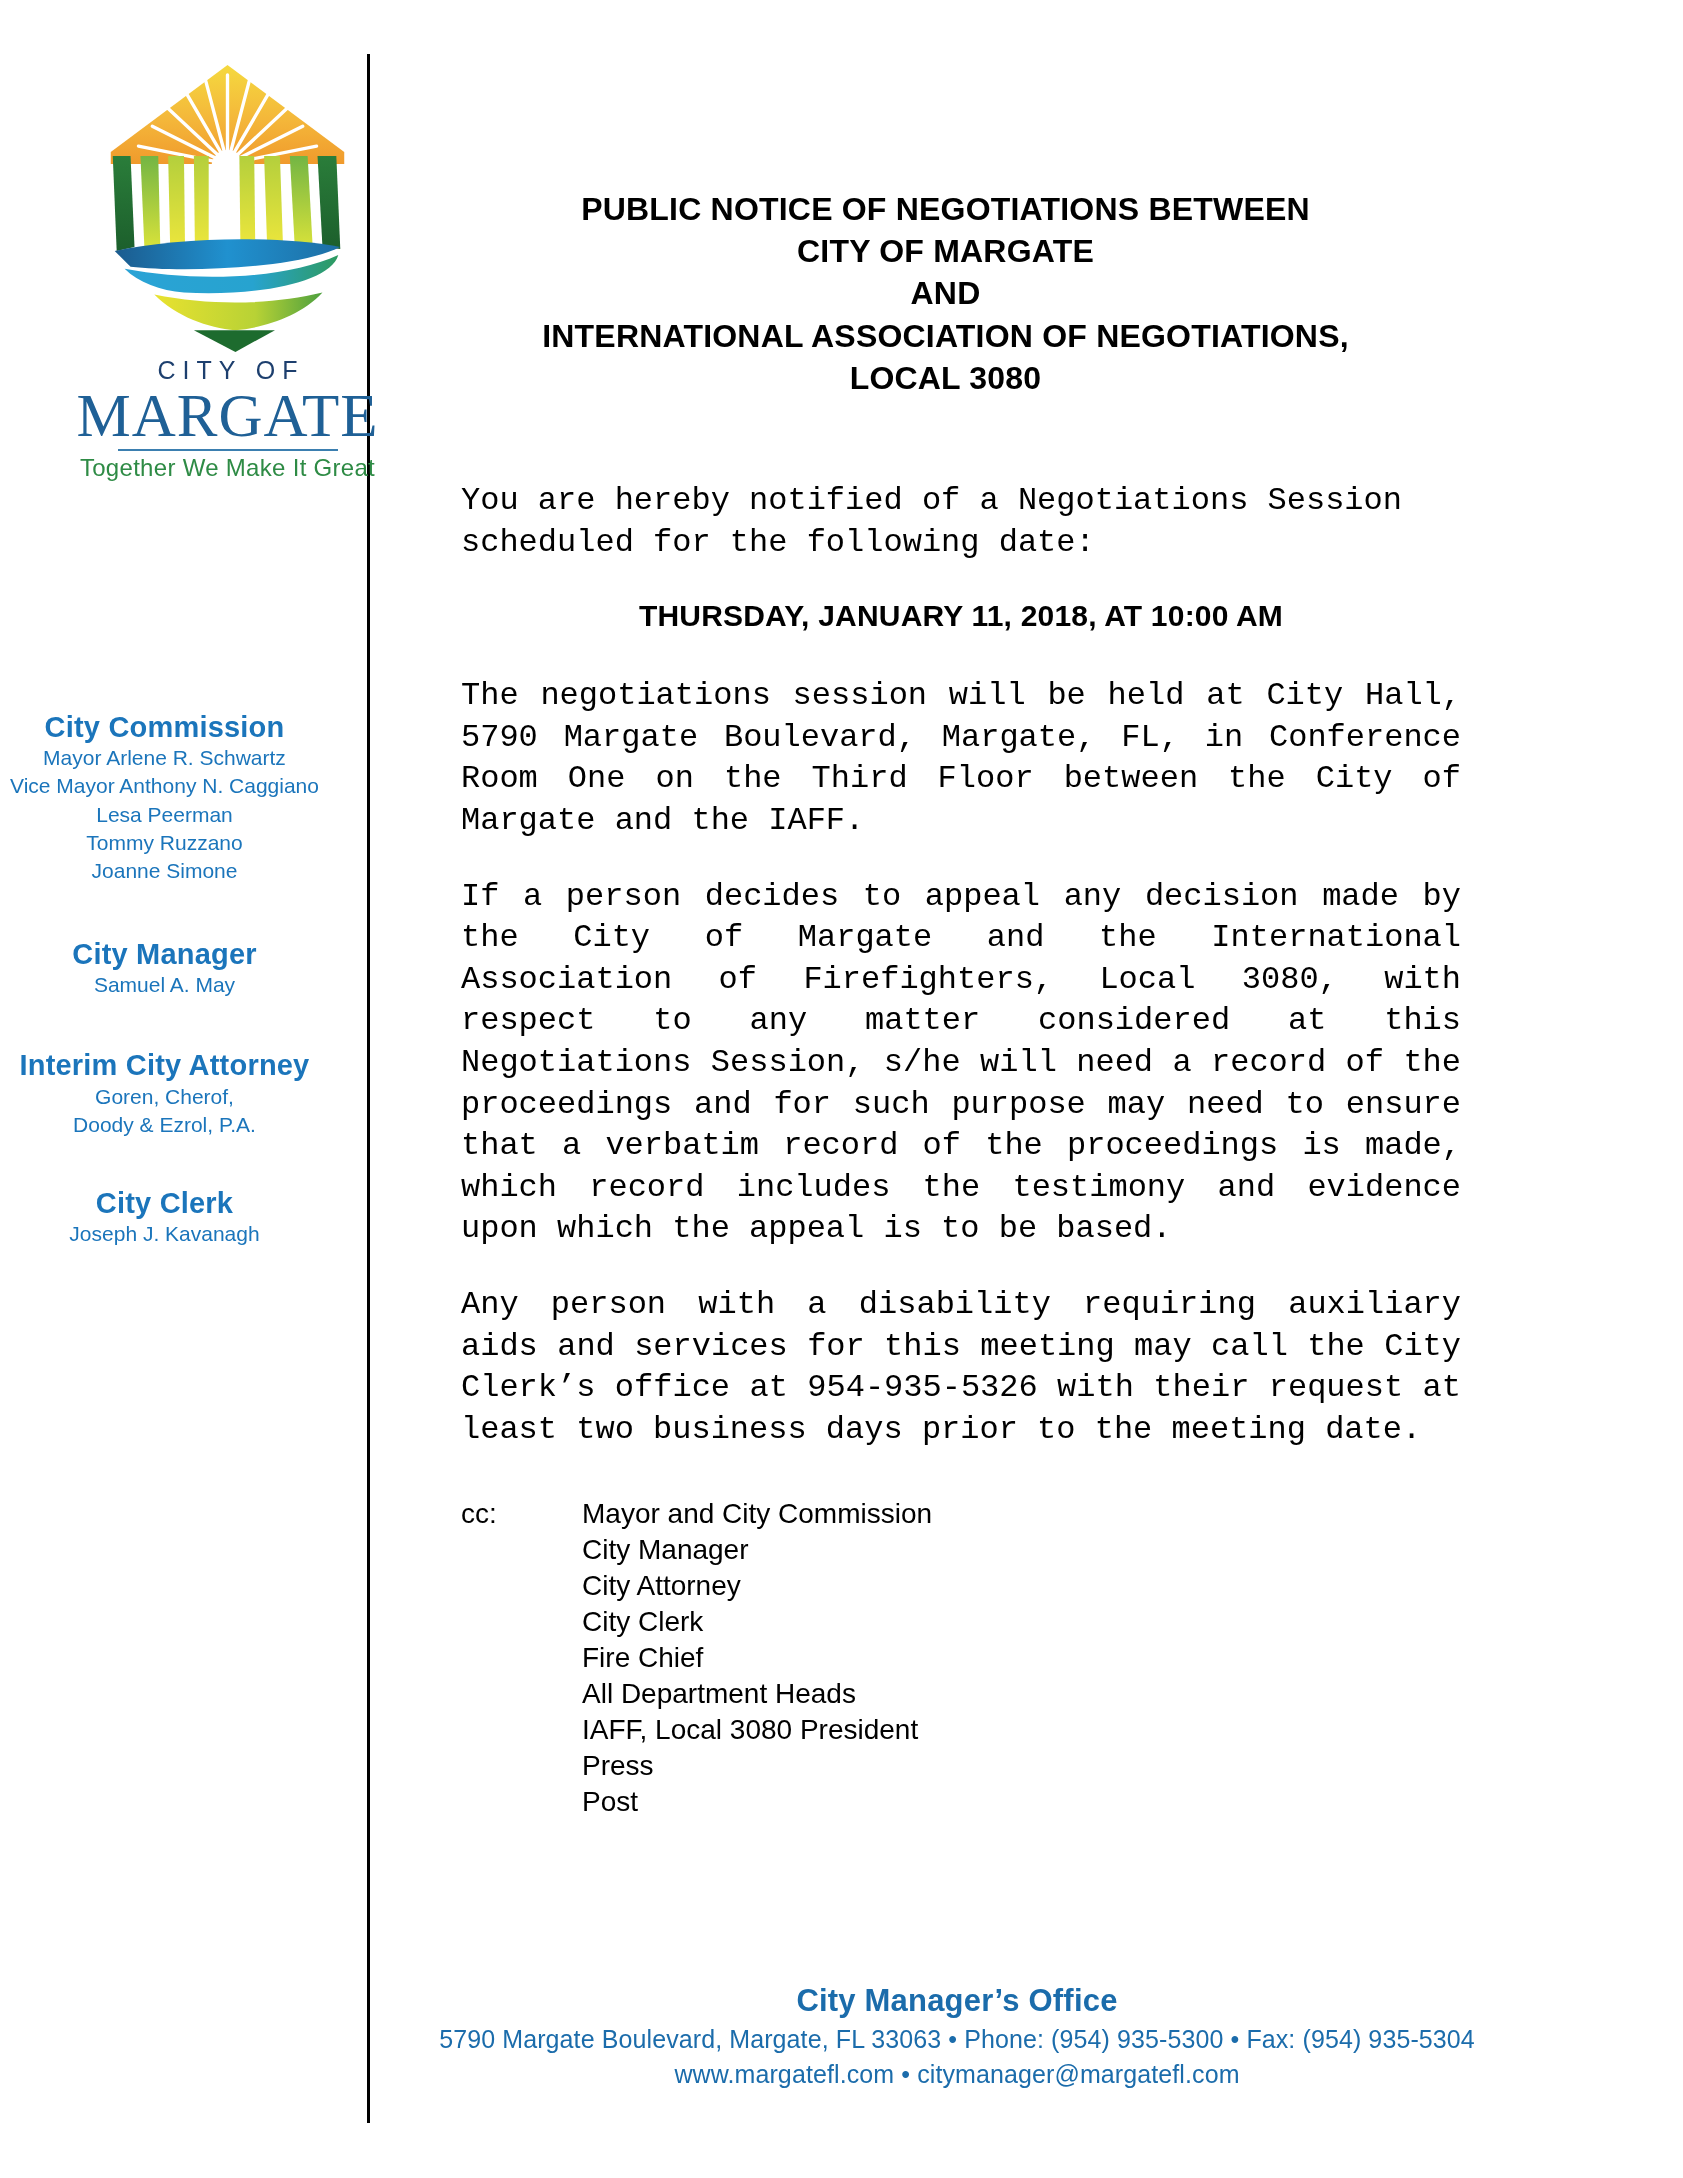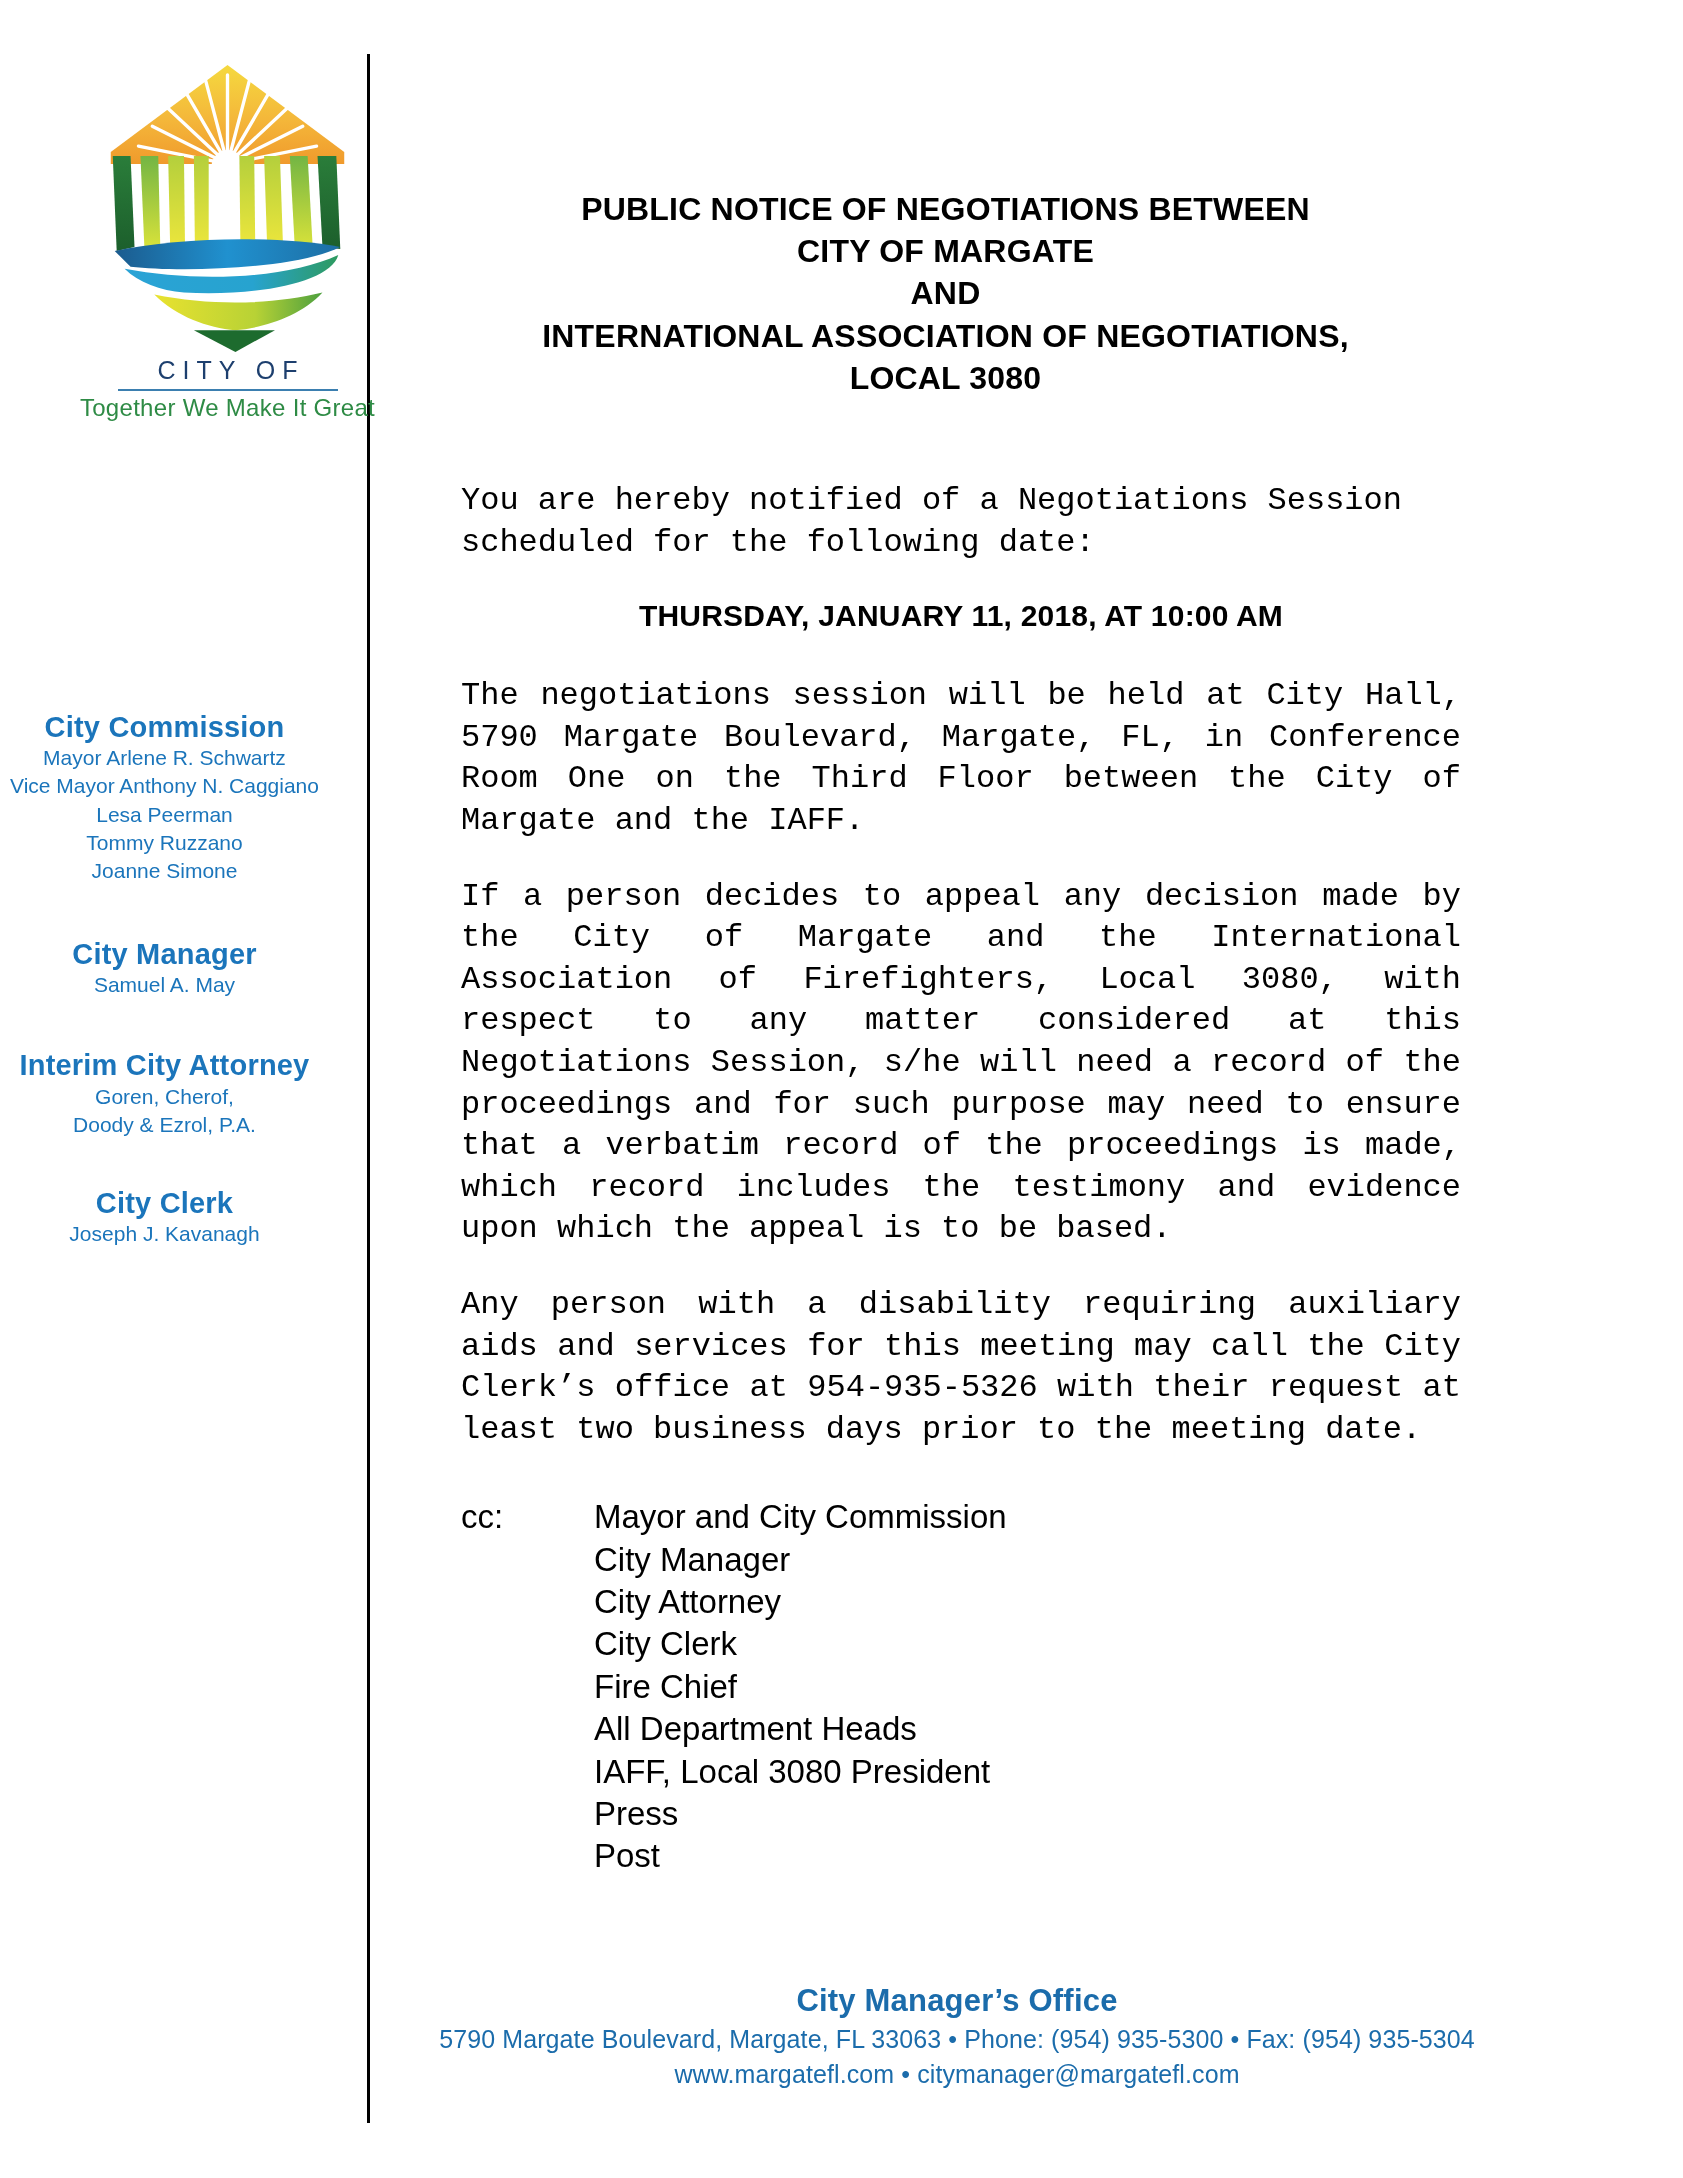--- a/index.html
+++ b/index.html
@@ -162,24 +162,23 @@
     text-align: center;
     letter-spacing: 0.2px;
     color: #000000;
   }
 
   
   .cc-block {
     margin-top: 46px;
     display: flex;
     font-family: "Liberation Sans", sans-serif;
-    font-size: 33px;
+    font-size: 28px;
     line-height: 1.285;
     color: #000000;
-    gap: 12px;
   }
   .cc-label {
     width: 121px;
     flex: 0 0 121px;
   }
   .cc-list { flex: 1 1 auto; }
   .cc-item { white-space: nowrap; }
 
   
   .footer {
@@ -280,20 +279,21 @@
           <path d="M231 100 L250 100 L254 194 L236 192 Z" fill="url(#gColL)"></path>
         </g>
 
         <path d="M26 196 C90 182 190 180 254 192 C210 214 96 218 42 212 Z" fill="url(#gWave1)"></path>
         <path d="M36 214 C110 228 200 224 252 200 C244 228 170 242 96 238 C72 236 50 228 36 214 Z" fill="url(#gWave2)"></path>
         <path d="M66 240 C126 252 186 250 236 238 C214 262 176 274 148 276 C120 274 88 262 66 240 Z" fill="url(#gWave3)"></path>
         <path d="M106 276 L188 276 L148 298 Z" fill="#1d6b2e"></path>
       </svg>
 
       <div class="logo-cityof">CITY OF</div>
+      <div class="logo-margate">MARGATE</div>
       <div class="logo-rule"></div>
       <div class="logo-tagline">Together We Make It Great</div>
     </div>
 
     <div class="officials">
 
       <div class="off-group">
         <div class="off-head">City Commission</div>
         <div class="off-name">Mayor Arlene R. Schwartz</div>
         <div class="off-name">Vice Mayor Anthony N. Caggiano</div>

